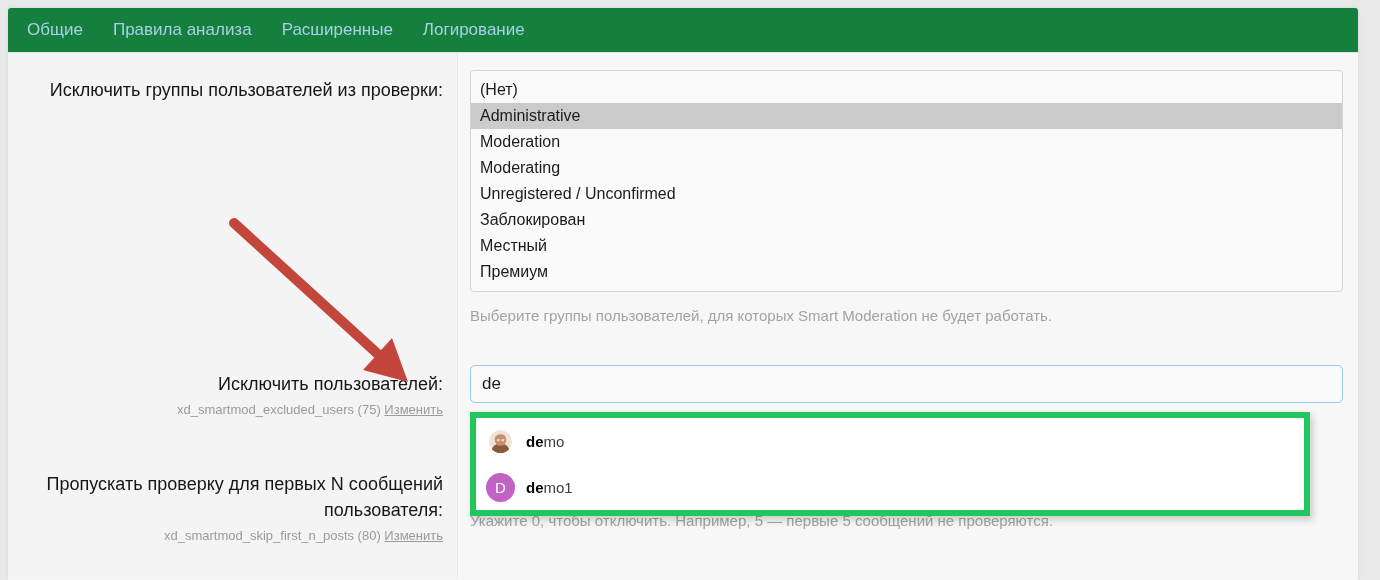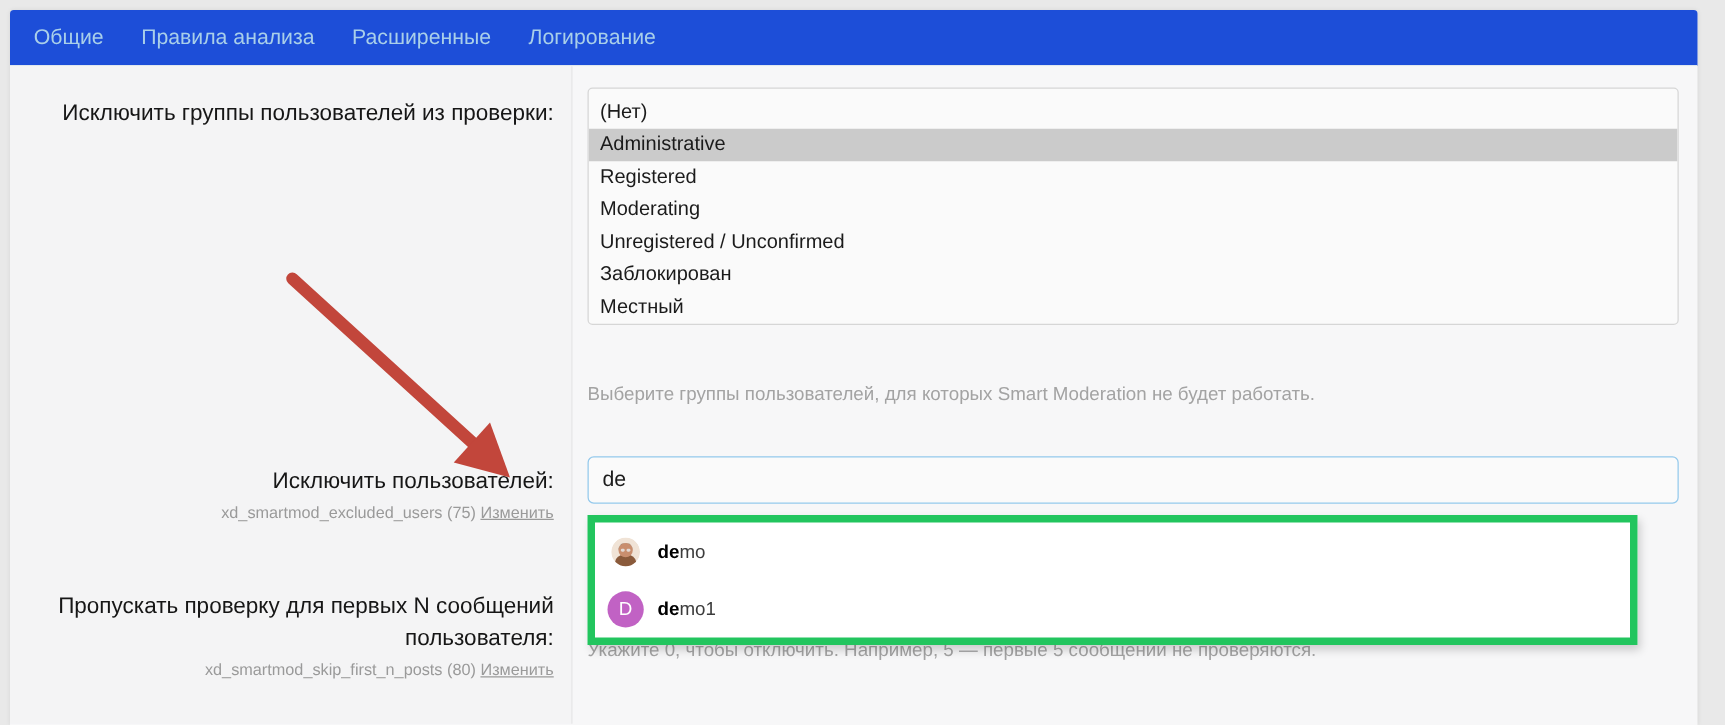--- a/index.html
+++ b/index.html
@@ -8,21 +8,21 @@
     background:#e9e9e9;
     font-family:"Liberation Sans","DejaVu Sans",sans-serif;
   }
   .panel{
     position:absolute;left:8px;top:8px;width:1350px;height:572px;
     background:#f7f7f8;border-radius:3px 3px 0 0;
     box-shadow:0 0 4px rgba(0,0,0,.08);
   }
   
   .tabbar{
-    height:45px;background:#1d4ed8;border-radius:3px 3px 0 0;
+    height:45px;background:#15803d;border-radius:3px 3px 0 0;
     display:flex;align-items:stretch;padding:0 8px;
     border-bottom:1px solid #dfe7ee;box-sizing:border-box;
   }
   .tab{
     color:#a9cfe9;font-size:17px;line-height:44px;padding:0 11px;
     margin-right:8px;position:relative;cursor:pointer;white-space:nowrap;
   }
   .tab.active{color:#ffffff;}
   .tab.active::after{
     content:"";position:absolute;left:-4px;right:-4px;bottom:0;height:4px;
@@ -32,21 +32,21 @@
   .content{position:relative;height:526px;}
   .label-col{position:absolute;left:0;top:0;bottom:0;width:449px;background:#f4f4f5;}
   .col-divider{position:absolute;left:449px;top:0;bottom:0;width:1px;background:#e6e6e6;}
 
   .opt-label{position:absolute;left:10px;width:425px;text-align:right;z-index:2;}
   .opt-label .title{font-size:18px;color:#161616;line-height:26px;}
   .opt-label .hint{font-size:13px;color:#9a9a9a;margin-top:5px;}
   .opt-label .hint a{color:#9a9a9a;text-decoration:underline;cursor:pointer;}
 
   .select-box{
-    position:absolute;left:462px;top:17px;width:873px;height:190px;
+    position:absolute;left:462px;top:17px;width:873px;height:222px;
     box-sizing:border-box;background:#fafafa;border:1px solid #d6d6d6;
     border-radius:4px;padding:6px 0;overflow:hidden;cursor:default;
   }
   .select-box .option{
     font-size:16px;color:#1b1b1b;line-height:26px;height:26px;padding:0 9px;
   }
   .select-box .option.selected{background:#cbcbcb;}
 
   .help-text{
     position:absolute;left:462px;font-size:15px;color:#a3a3a3;line-height:20px;
@@ -92,21 +92,21 @@
     <div class="label-col"></div>
     <div class="col-divider"></div>
 
     <div class="opt-label" style="top:24px;">
       <div class="title">Исключить группы пользователей из проверки:</div>
     </div>
 
     <div class="select-box">
       <div class="option">(Нет)</div>
       <div class="option selected">Administrative</div>
-      <div class="option">Registered</div>
+      <div class="option">Moderation</div>
       <div class="option">Moderating</div>
       <div class="option">Unregistered / Unconfirmed</div>
       <div class="option">Заблокирован</div>
       <div class="option">Местный</div>
       <div class="option">Премиум</div>
     </div>
 
     <div class="help-text" style="top:253px;">Выберите группы пользователей, для которых Smart Moderation не будет работать.</div>
 
     <div class="opt-label" style="top:318px;">

